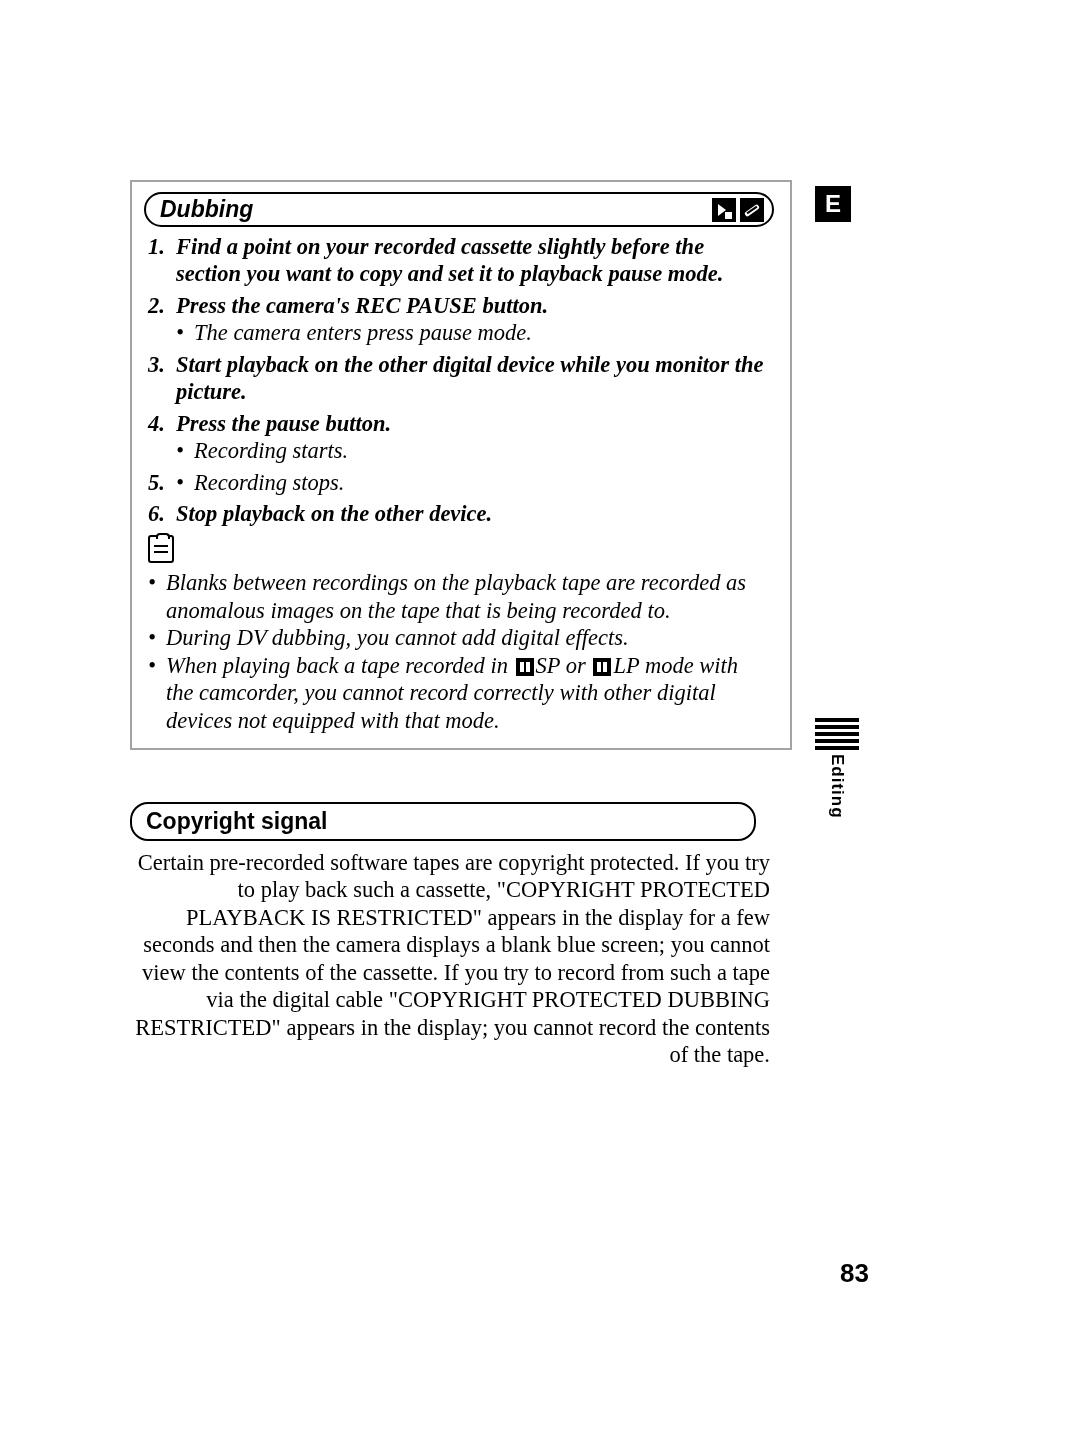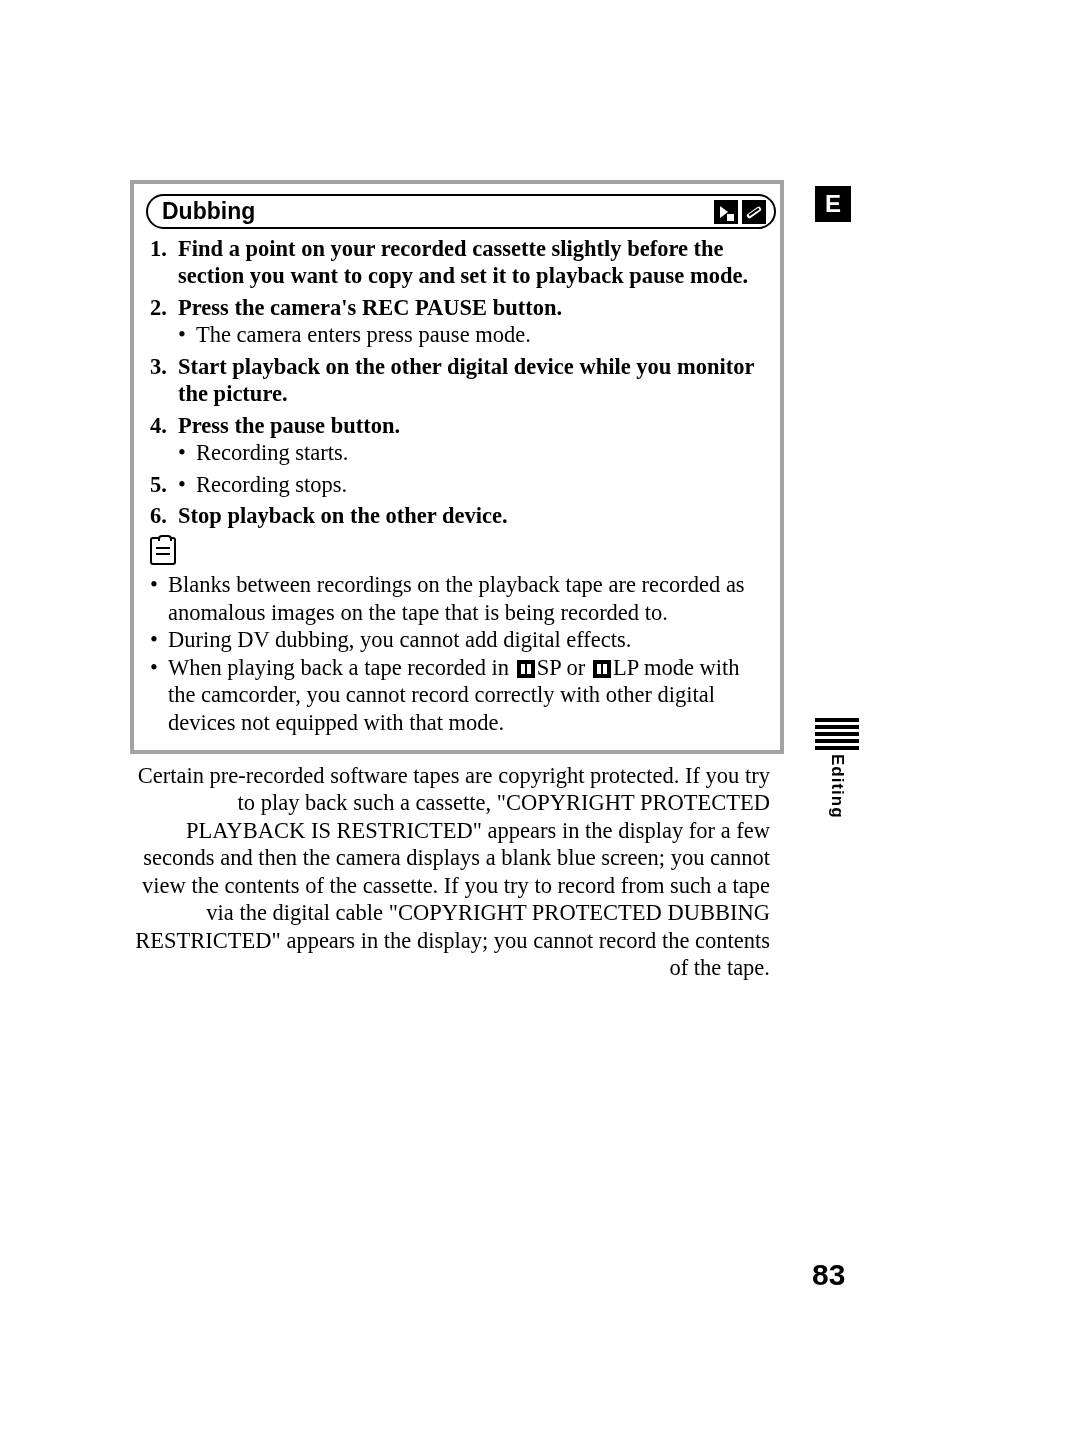--- a/index.html
+++ b/index.html
@@ -10,23 +10,24 @@
     color: #000;
   }
   .page {
     width: 1080px;
     height: 1443px;
     position: relative;
     box-sizing: border-box;
     padding: 180px 130px 0 130px;
   }
   .outer-box {
-    border: 4px solid #a3a3a3;
-    padding: 10px 4px 14px 12px;
+    border: 2px solid #a3a3a3;
+    padding: 10px 16px 14px 12px;
     width: 630px;
+    font-style: italic;
   }
   .heading-row {
     display: flex;
     align-items: center;
     justify-content: space-between;
     border: 2px solid #000;
     border-radius: 18px;
     padding: 2px 8px 2px 14px;
   }
   .heading-row .title {
@@ -213,25 +214,25 @@
     font-family: Arial, Helvetica, sans-serif;
     font-weight: bold;
     font-size: 17px;
     writing-mode: vertical-rl;
     margin-top: 4px;
     margin-left: 12px;
     letter-spacing: 1px;
   }
   .page-num {
     position: absolute;
-    left: 812px;
+    left: 840px;
     top: 1258px;
     font-family: Arial, Helvetica, sans-serif;
     font-weight: bold;
-    font-size: 30px;
+    font-size: 26px;
   }
 </style>
 </head>
 <body>
 
 <div class="page">
 
   <div class="side-e">E</div>
 
   <div class="side-tab">
@@ -313,16 +314,19 @@
         </div>
       <div class="sub">
           <span class="bullet">•</span>
         <span>
           <span>When playing back a tape recorded in </span><span class="sp-lp"><span class="inline-hi"></span><span>SP</span></span><span> or </span><span class="sp-lp"><span class="inline-hi"></span><span>LP</span></span><span> mode with the camcorder, you cannot record correctly with other digital devices not equipped with that mode.</span>
         </span>
       </div>
     </div>
   </div>
 
+  <div class="section-heading2">
+    <span class="title">Copyright signal</span>
+  </div>
   <div class="para">Certain pre-recorded software tapes are copyright protected. If you try to play back such a cassette, "COPYRIGHT PROTECTED PLAYBACK IS RESTRICTED" appears in the display for a few seconds and then the camera displays a blank blue screen; you cannot view the contents of the cassette. If you try to record from such a tape via the digital cable "COPYRIGHT PROTECTED DUBBING RESTRICTED" appears in the display; you cannot record the contents of the tape.</div>
 
   <div class="page-num">83</div>
 </div>
 
 </body></html>

